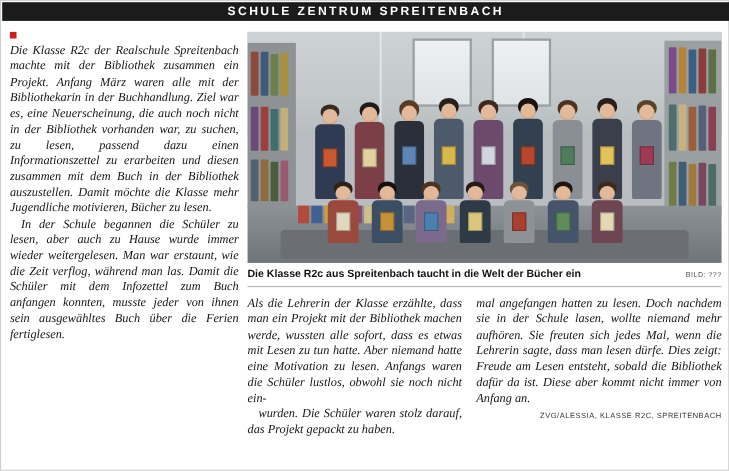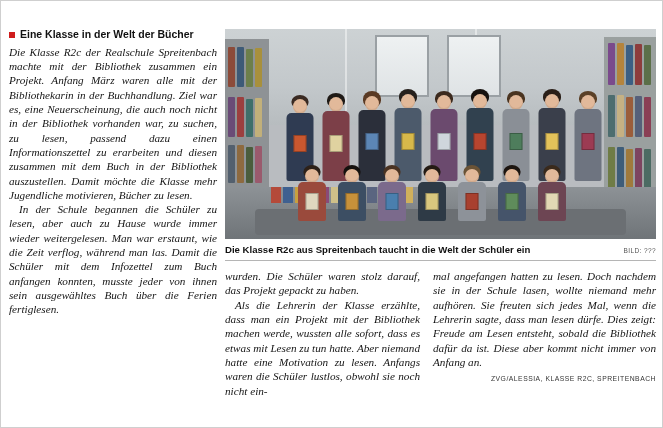--- a/index.html
+++ b/index.html
@@ -250,25 +250,27 @@
     letter-spacing: 0.5px;
     color: #333333;
     text-align: right;
   }
 </style>
 </head>
 <body>
 
 <div class="page">
 
+  <div class="masthead">
+    <div class="masthead-title">SCHULE ZENTRUM SPREITENBACH</div>
+  </div>
 
   <div class="col1">
     <div class="headline-row">
       <span class="square-bullet"></span>
-      <span class="headline">Eine Klasse in der Welt der Bücher</span>
     </div>
     <div class="body-text">
       <p>Die Klasse R2c der Realschule Spreitenbach machte mit der Bibliothek zusammen ein Projekt. Anfang März waren alle mit der Bibliothekarin in der Buchhandlung. Ziel war es, eine Neuerscheinung, die auch noch nicht in der Bibliothek vorhanden war, zu suchen, zu lesen, passend dazu einen Informationszettel zu erarbeiten und diesen zusammen mit dem Buch in der Bibliothek auszustellen. Damit möchte die Klasse mehr Jugendliche motivieren, Bücher zu lesen.</p>
       <p>In der Schule begannen die Schüler zu lesen, aber auch zu Hause wurde immer wieder weitergelesen. Man war erstaunt, wie die Zeit verflog, während man las. Damit die Schüler mit dem Infozettel zum Buch anfangen konnten, musste jeder von ihnen sein ausgewähltes Buch über die Ferien fertiglesen.</p>
     </div>
   </div>
 
   <div class="photo-block">
     <div class="photo">
       <div class="ph-wall"></div>
@@ -421,30 +423,30 @@
       </div>
       <div class="person" style="left:312px; bottom:18px; width:30px; height:56px;">
         <span class="hair" style="top:0;  width:17px; height:13px; background:#3a2a1c"></span>
         <span class="head" style="top:4px; width:14px; height:14px;"></span>
         <span class="body" style="top:17px; width:28px; height:39px; background:#6d4553"></span>
         <span class="book" style="top:28px; background:#e2d8b4"></span>
       </div>
     </div>
 
     <div class="caption-row">
-      <div class="caption">Die Klasse R2c aus Spreitenbach taucht in die Welt der Schüler ein</div>
+      <div class="caption">Die Klasse R2c aus Spreitenbach taucht in die Welt der Bücher ein</div>
       <div class="credit">BILD: ???</div>
     </div>
     <div class="rule"></div>
   </div>
 
   <div class="col2">
     <div class="body-text">
+      <p>Als die Lehrerin der Klasse erzählte, dass man ein Projekt mit der Bibliothek machen werde, wussten alle sofort, dass es etwas mit Lesen zu tun hatte. Aber niemand hatte eine Motivation zu lesen. Anfangs waren die Schüler lustlos, obwohl sie noch nicht ein-</p>
       <p>wurden. Die Schüler waren stolz darauf, das Projekt gepackt zu haben.</p>
-      <p>Als die Lehrerin der Klasse erzählte, dass man ein Projekt mit der Bibliothek machen werde, wussten alle sofort, dass es etwas mit Lesen zu tun hatte. Aber niemand hatte eine Motivation zu lesen. Anfangs waren die Schüler lustlos, obwohl sie noch nicht ein-</p>
     </div>
   </div>
 
   <div class="col3">
     <div class="body-text">
       <p>mal angefangen hatten zu lesen. Doch nachdem sie in der Schule lasen, wollte niemand mehr aufhören. Sie freuten sich jedes Mal, wenn die Lehrerin sagte, dass man lesen dürfe. Dies zeigt: Freude am Lesen entsteht, sobald die Bibliothek dafür da ist. Diese aber kommt nicht immer von Anfang an.</p>
     </div>
     <div class="byline">ZVG/ALESSIA, KLASSE R2C, SPREITENBACH</div>
   </div>
 

